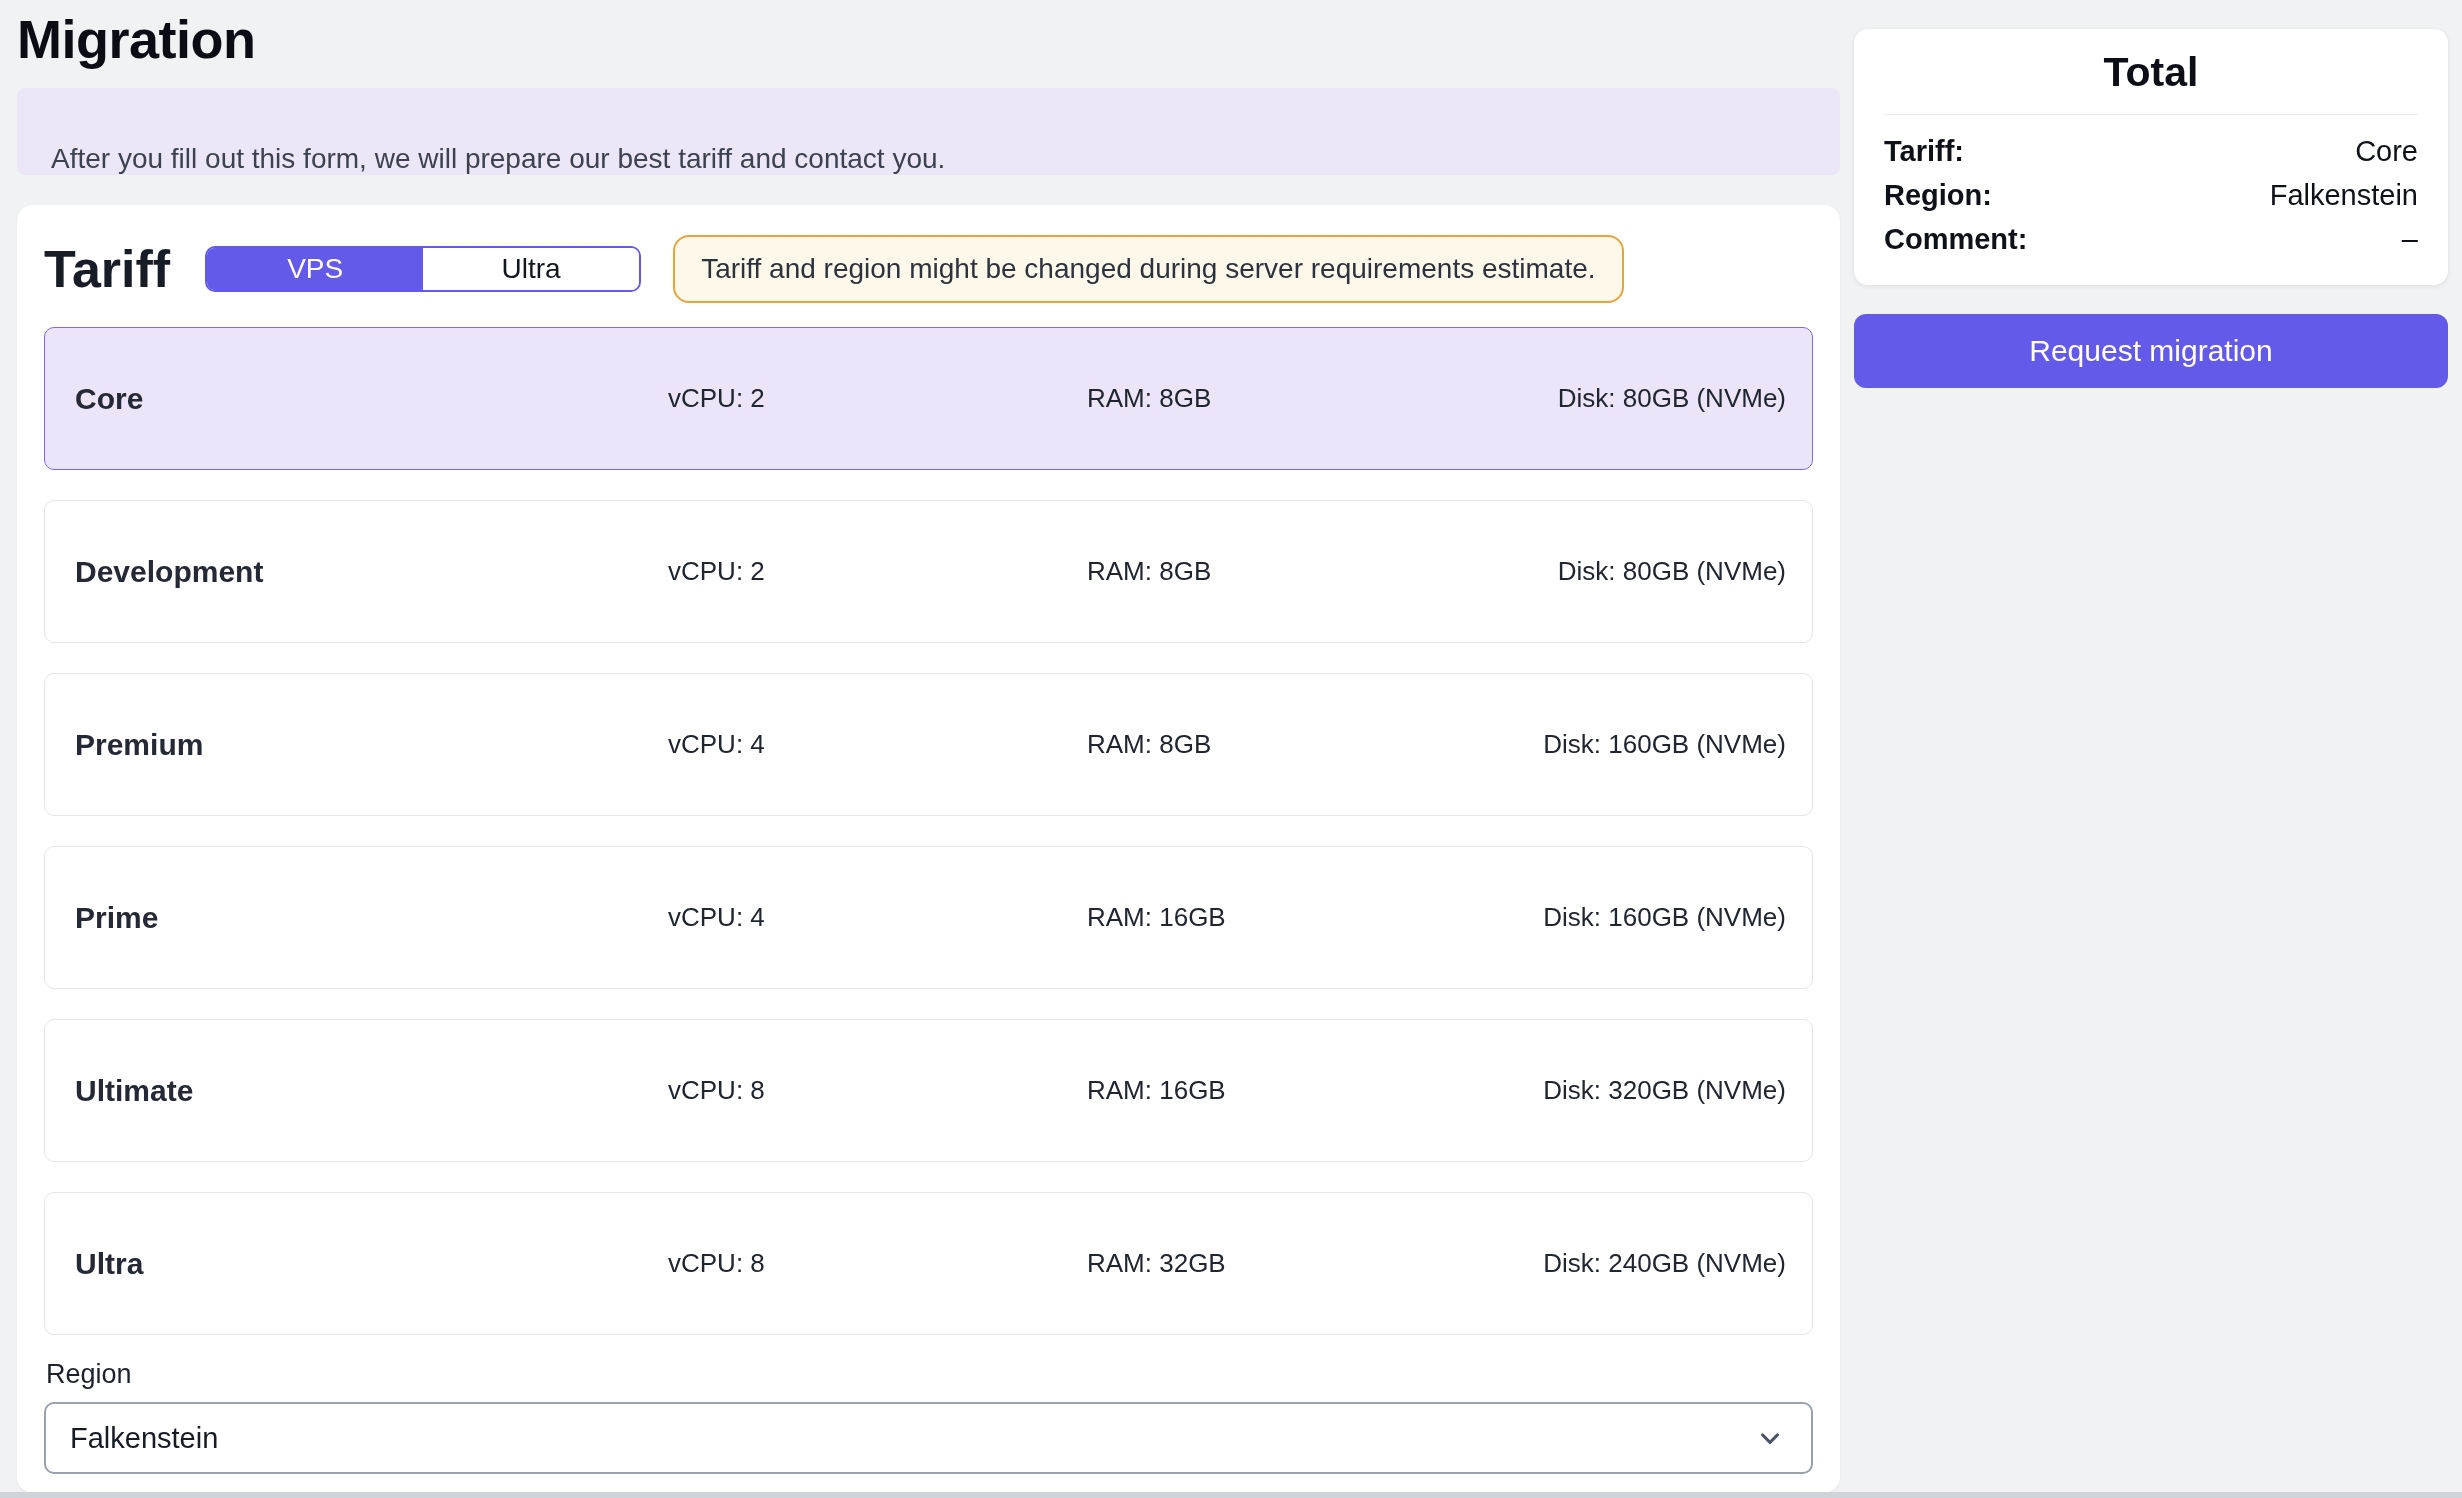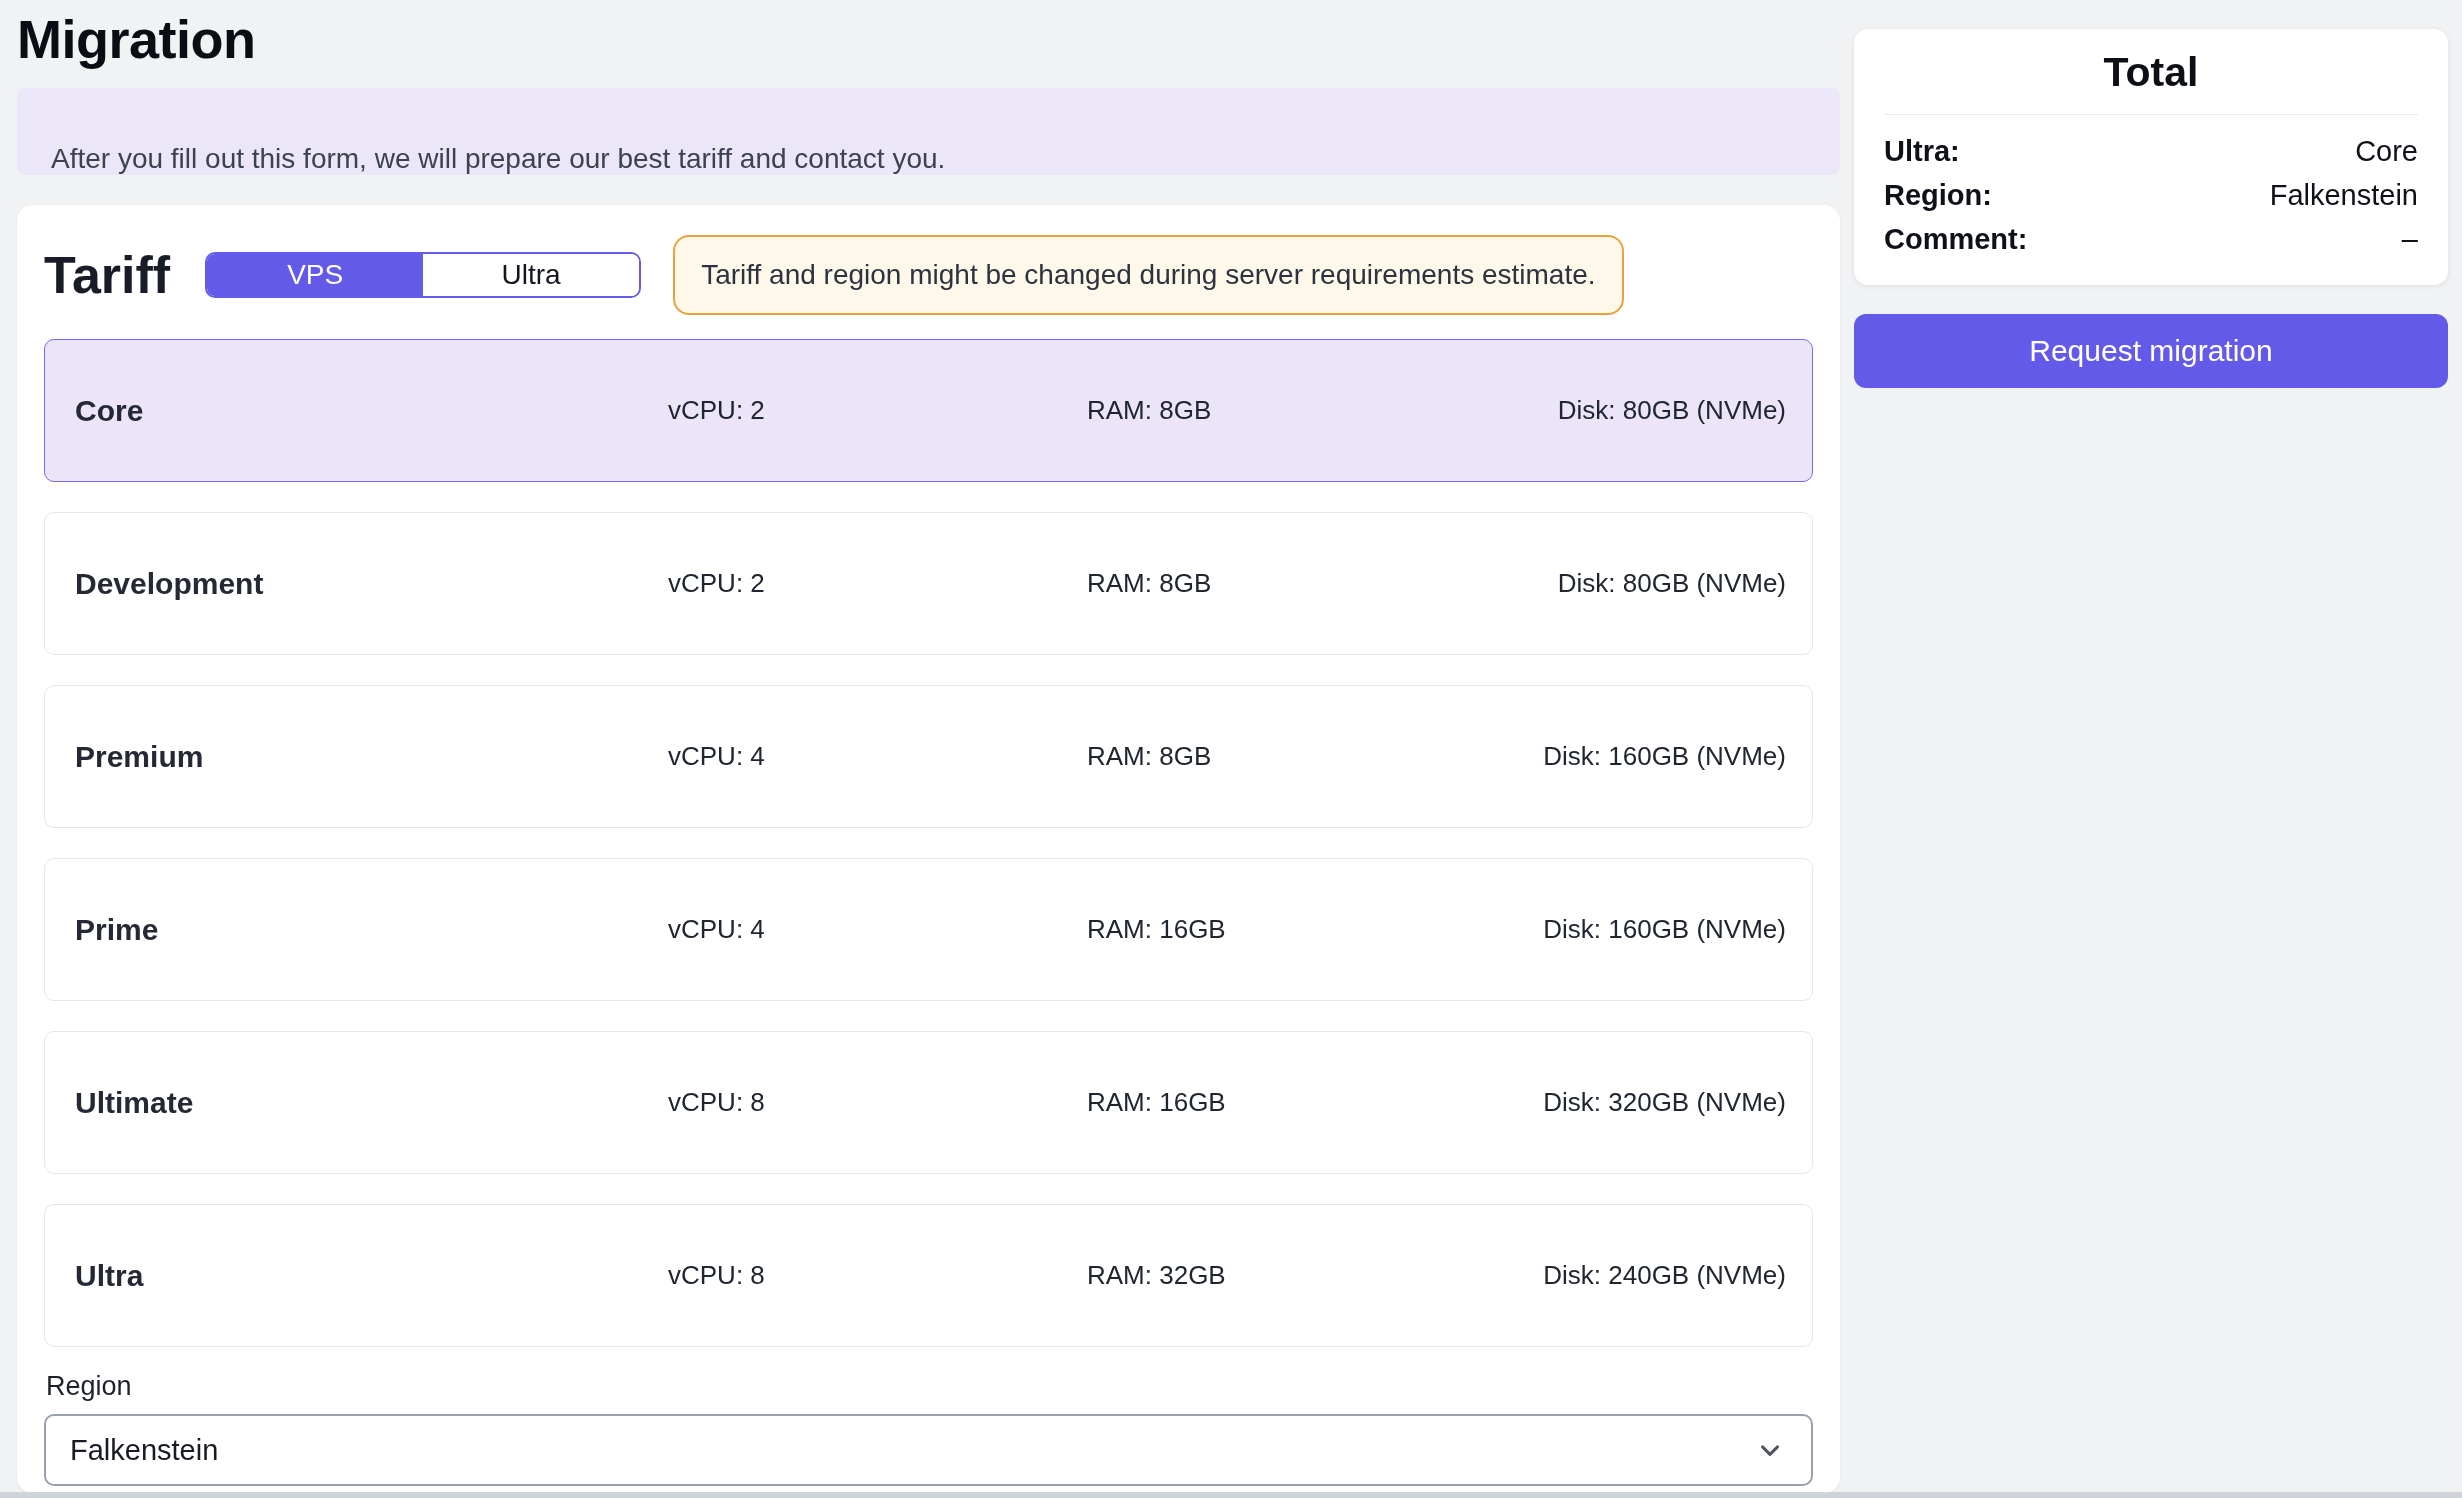--- a/index.html
+++ b/index.html
@@ -54,21 +54,21 @@
     border-radius:10px;overflow:hidden;background:#fff;flex:0 0 auto;
   }
   .toggle-option{
     width:216px;height:100%;display:flex;align-items:center;justify-content:center;
     font-size:28px;background:#fff;color:#12161e;border:none;cursor:pointer;
     font-family:inherit;
   }
   .toggle-option.active{background:var(--accent);color:#fff;}
 
   .warning{
-    margin-left:32px;height:80px;border:2px solid var(--warn-border);
+    margin-left:32px;height:68px;border:2px solid var(--warn-border);
     background:var(--warn-bg);border-radius:16px;display:flex;align-items:center;
     padding:0 26px;font-size:28px;color:#2d333e;flex:0 0 auto;
   }
 
   
   .plan-list{display:flex;flex-direction:column;gap:30px;}
   .plan-row{
     height:143px;border:1.5px solid var(--row-border);border-radius:10px;
     display:grid;grid-template-columns:593px 419px 400px 1fr;
     align-items:center;padding:0 26px 0 30px;background:#fff;cursor:pointer;
@@ -184,21 +184,21 @@
         </svg>
       </div>
     </div>
   </div>
 
   <div class="right-col">
     <div class="summary-card">
       <div class="summary-title">Total</div>
       <div class="summary-rows">
           <div class="summary-row">
-    <span class="summary-label">Ultra:</span>
+    <span class="summary-label">Tariff:</span>
     <span class="summary-value">Core</span>
   </div>
           <div class="summary-row">
     <span class="summary-label">Region:</span>
     <span class="summary-value">Falkenstein</span>
   </div>
           <div class="summary-row">
     <span class="summary-label">Comment:</span>
     <span class="summary-value">–</span>
   </div>

